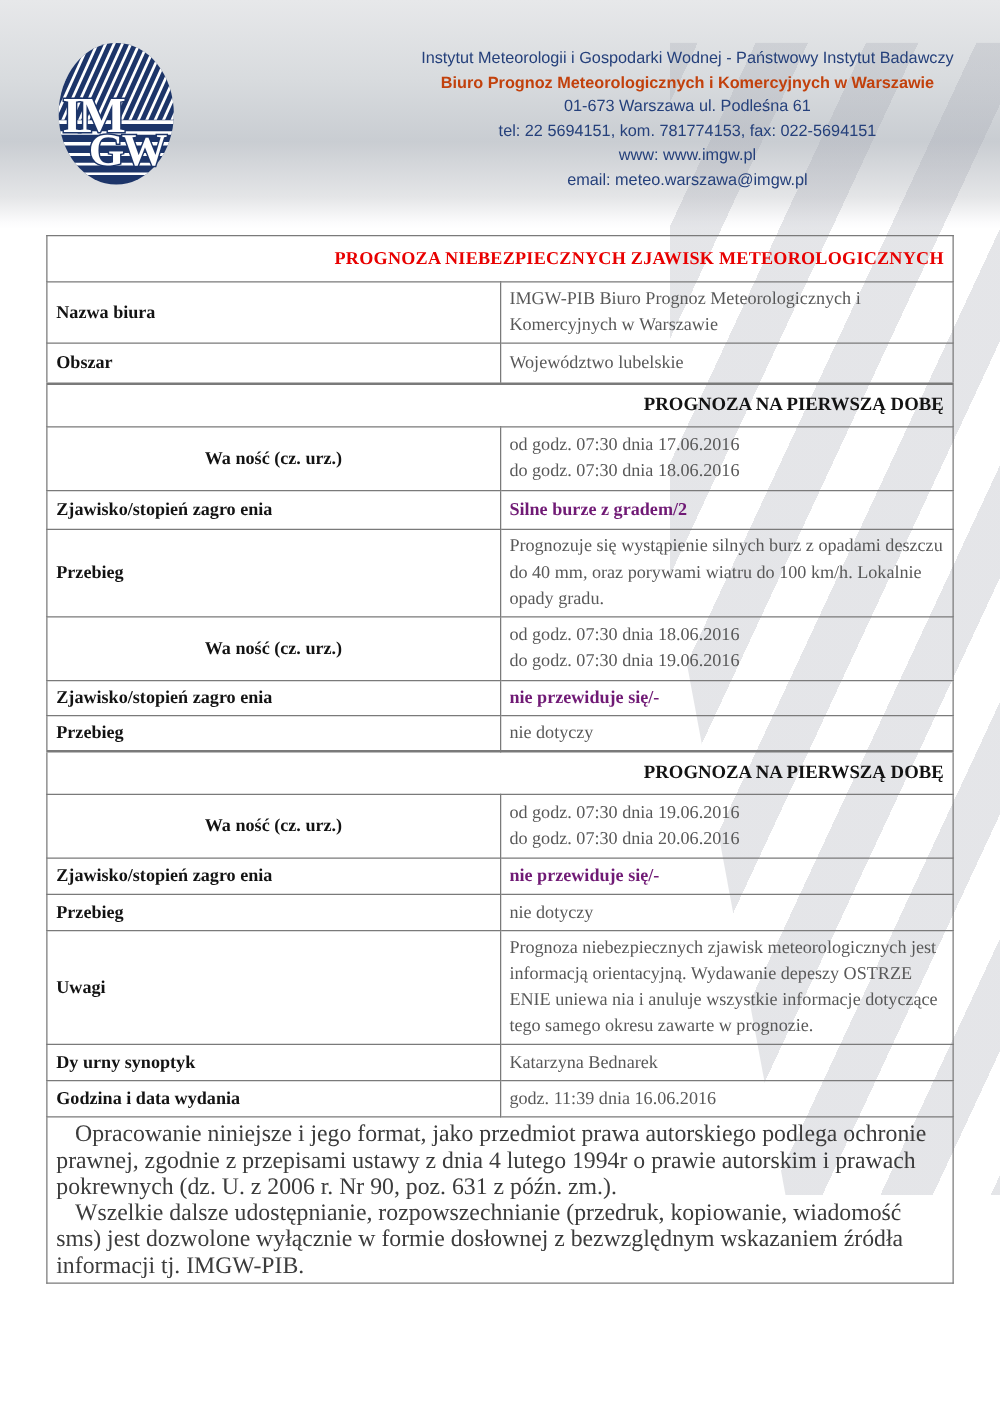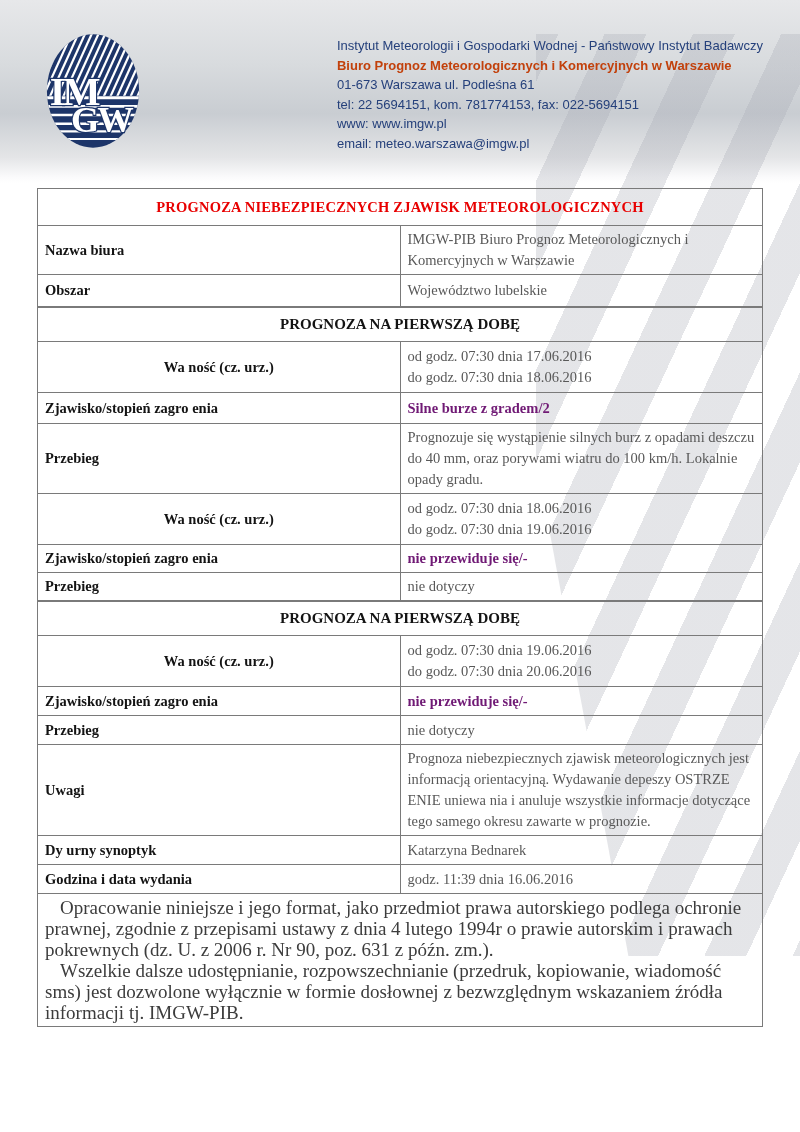--- a/index.html
+++ b/index.html
@@ -19,46 +19,46 @@
     background:repeating-linear-gradient(115deg,
       rgba(0,0,0,0) 0px, rgba(0,0,0,0) 42px,
       rgba(167,170,180,0.30) 42px, rgba(167,170,180,0.30) 80px);
     clip-path:polygon(26% 0%, 100% 0%, 100% 100%, 48% 100%, 20% 46%, 20% 0%);
     pointer-events:none;
   }
   
   .logo{position:absolute;left:45px;top:31px;width:96px;height:120px;}
   
   .header-text{
-    position:absolute;top:36px;right:37px;text-align:left;
+    position:absolute;top:36px;right:37px;text-align:center;
     font-family:"Liberation Sans", sans-serif;
     font-size:13px;line-height:19.5px;color:#25407b;
   }
   .header-text .bold{font-weight:bold;color:#c2410c;}
   
   table.doc{
     position:absolute;left:37px;top:188px;width:726px;
     border-collapse:collapse;table-layout:fixed;
     background:transparent;
   }
   table.doc td{
     border:1px solid #7a7a7a;
     padding:3px 7px;vertical-align:middle;
     font-size:14.5px;line-height:21px;
     background:transparent;
   }
   td.lab{width:183px;font-weight:bold;color:#131313;}
   td.val{color:#585858;}
   td.val.bold{color:#701a75;font-weight:bold;}
   td.title-cell{
-    height:30px;text-align:center;font-weight:bold;
+    height:30px;text-align:right;font-weight:bold;
     font-size:16.5px;color:#e80000;letter-spacing:0.2px;
   }
   tr.sect td{
-    height:27px;text-align:center;font-weight:bold;font-size:15px;color:#131313;
+    height:27px;text-align:right;font-weight:bold;font-size:15px;color:#131313;
     border-top:2px solid #7a7a7a;
   }
   td.footer-cell{padding:6px 9px 8px 9px;color:#3c3c3c;border-bottom:2px solid #7a7a7a;}
   td.footer-cell p{margin:0;text-indent:15px;font-size:19px;line-height:21px;} .h31{height:25px;} .h50{height:44px;text-align:center;}
   .h30{height:24px;} .h48{height:42px;} .h28{height:22px;}
   .h27{height:21px;} .h67{height:61px;}
 </style>
 </head>
 <body>
 

